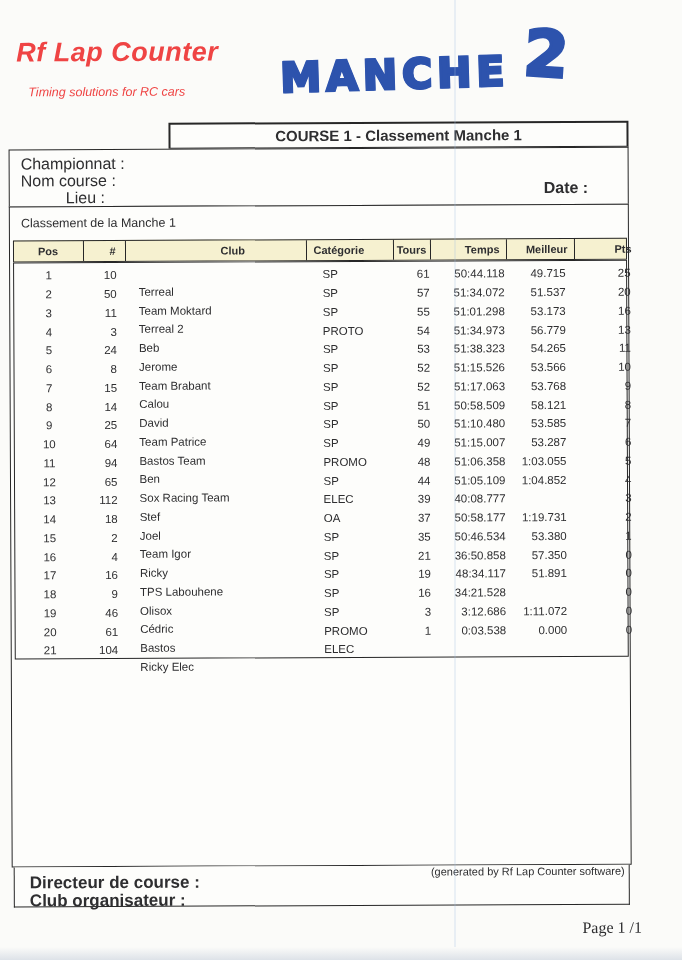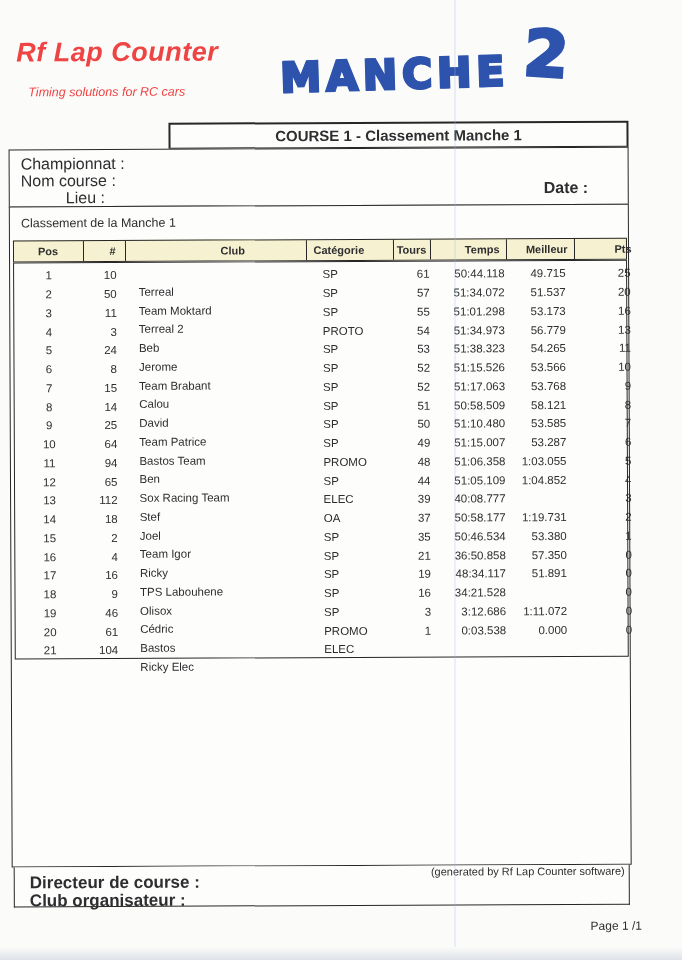--- a/index.html
+++ b/index.html
@@ -95,21 +95,21 @@
 
   
   .footer-box{
     position:absolute;left:12px;top:866px;width:616px;height:40px;
     border-left:1.5px solid #272727;border-right:1.5px solid #272727;border-bottom:1.5px solid #272727;
     box-sizing:border-box;background:#fdfdfb;
   }
   .footer-line{position:absolute;left:9px;font-size:17px;font-weight:bold;margin-left:6px;}
   .f-l1{top:6px;} .f-l2{top:24px;}
   .generated{position:absolute;right:4px;top:0px;font-size:11px;}
-  .pageno{position:absolute;right:42px;top:920px;font-size:12px;}
+  .pageno{position:absolute;right:42px;top:920px;font-size:16px;font-family:Liberation Serif, serif;}
 
   
   .scan-line{position:absolute;left:454px;top:0;width:2px;height:948px;background:rgba(160,190,225,0.20);pointer-events:none;}
   .scan-bottom{position:absolute;left:0;right:0;bottom:0;height:13px;background:linear-gradient(#fbfbf9,#dde2e8);pointer-events:none;}
 </style>
 </head>
 <body>
 
 <div class="doc">
 

